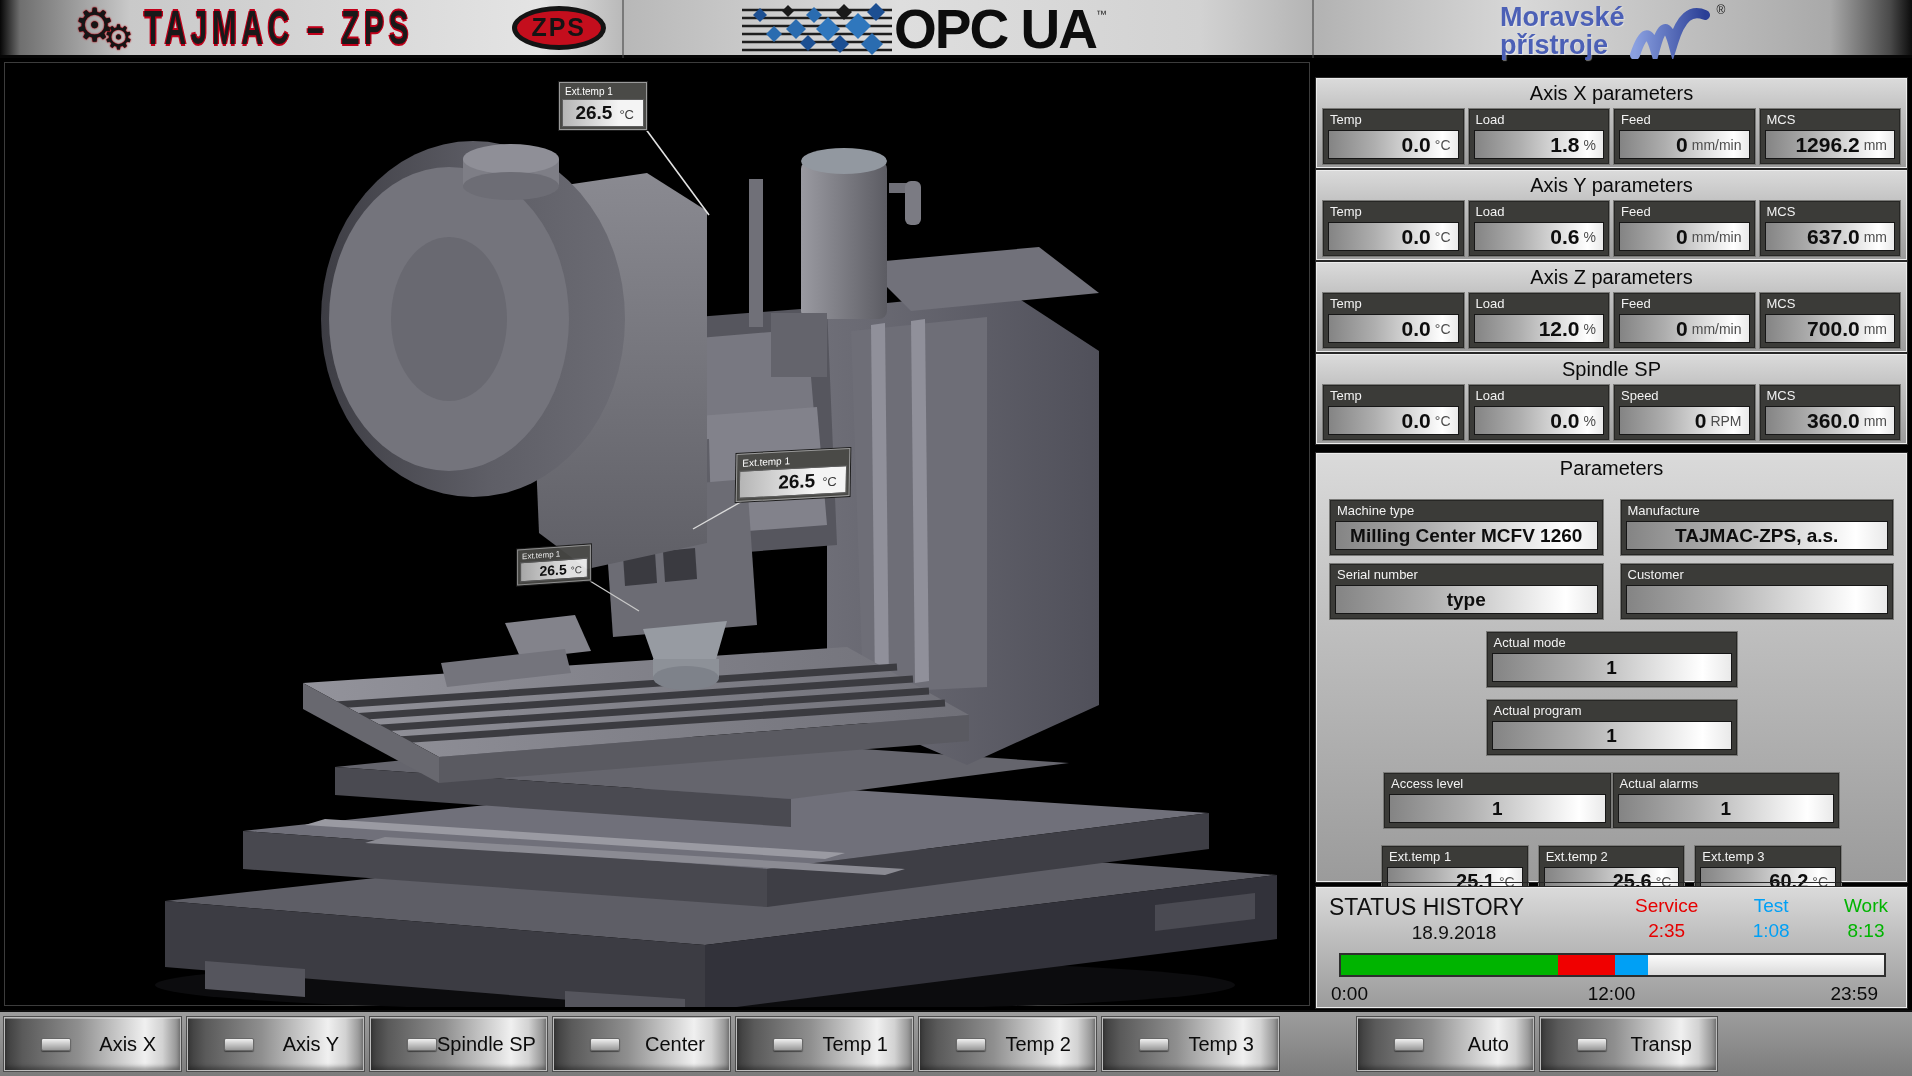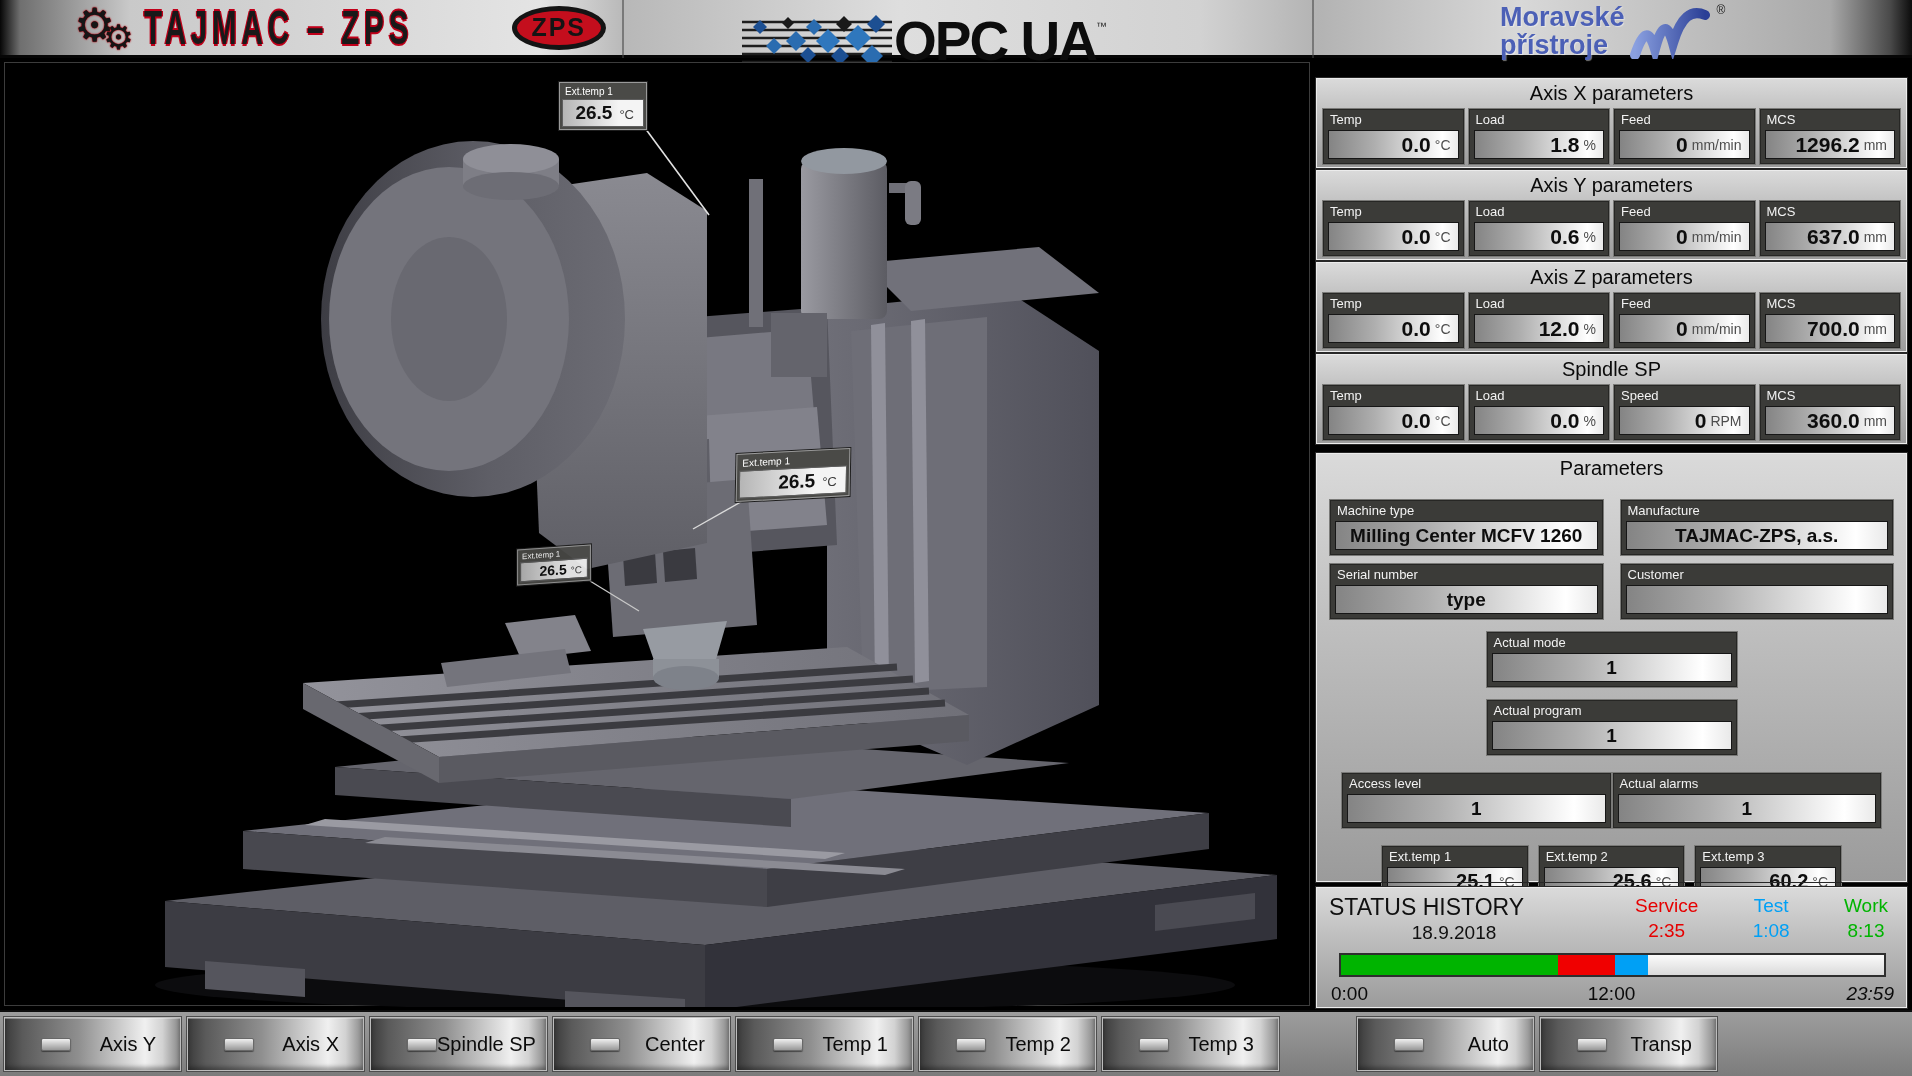--- a/index.html
+++ b/index.html
@@ -17,21 +17,21 @@
   .gear { color:#151515; text-shadow:0 0 1px #b3000f, 0 0 2px #b3000f; line-height:1; }
   .g1 { font-size:46px; margin-top:-6px; }
   .g2 { font-size:34px; margin-top:18px; margin-left:-12px; margin-right:10px; }
   .tajmac-text { display:inline-block; width:352px; font-size:37px; font-weight:700; letter-spacing:6px;
     color:#191919; transform:scale(.8,1.3); transform-origin:left center; white-space:nowrap;
     text-shadow:-1.5px 0 #c1001a, 1.5px 0 #c1001a, 0 -1.5px #c1001a, 0 1.5px #c1001a; }
   .zps-badge { margin-left:16px; width:94px; height:44px; background:#c40e1d; border:5px solid #141414;
     border-radius:50%; display:flex; align-items:center; justify-content:center;
     font-weight:800; font-size:25px; color:#141414; letter-spacing:2px; }
 
-  .logo-opc { position:absolute; left:742px; top:12px; height:58px; display:flex; align-items:center; }
+  .logo-opc { position:absolute; left:742px; top:0; height:58px; display:flex; align-items:center; }
   .opc-diamonds { margin-right:2px; }
   .opc-text { font-size:55px; font-weight:800; color:#0d0d0d; letter-spacing:-2px; }
   .opc-tm { font-size:11px; color:#1a1a1a; align-self:flex-start; margin-top:8px; }
 
   .logo-mp { position:absolute; left:1500px; top:3px; display:flex; align-items:flex-start; }
   .mp-text { font-size:27px; font-weight:700; color:#4c60b6; line-height:1.05;
     text-shadow:1px 1px 1px rgba(255,255,255,.45); }
   .mp-swoosh { margin-left:4px; margin-top:2px; }
   .mp-reg { font-size:12px; color:#222; margin-left:-8px; }
 
@@ -67,41 +67,41 @@
   .ival { background:linear-gradient(90deg,#848484 0%,#aeaeae 35%,#ffffff 88%,#e9e9e9 100%);
     border:1px solid #161616; height:29px; display:flex; align-items:center; justify-content:flex-end; padding:0 7px; }
   .ival.center { justify-content:center; }
   .num { font-size:21px; font-weight:700; color:#0d0d0d; white-space:nowrap; }
   .num.md { font-size:19px; }
   .unit { font-size:14px; color:#4d4d4d; margin-left:4px; }
 
   .params { margin-top:9px; height:429px; }
   .pgrid { display:grid; grid-template-columns:1fr 1fr; gap:7px 16px; padding:16px 12px 0; }
   .cbox { width:252px; margin:11px auto 0; }
-  .arow { display:flex; padding:0 24px; margin-top:16px; }
+  .arow { display:flex; padding:0 66px; margin-top:16px; }
   .arow .dbox { flex:1; }
   .erow { display:flex; gap:9px; margin-top:16px; padding:0 64px; }
   .erow .dbox { flex:1; }
   .erow .num { font-size:20px; }
 
   .status { margin-top:5px; flex:1; padding:6px 12px 0; }
   .srow { display:flex; }
   .stitle { width:250px; }
   .sh { font-size:23px; color:#101010; }
   .sdate { font-size:19px; color:#101010; text-align:center; margin-top:1px; }
   .legend { flex:1; display:flex; justify-content:space-between; padding:1px 6px 0 56px; }
   .litem { text-align:center; font-size:19px; }
   .ltime { margin-top:3px; }
   .sbar { margin:9px 8px 0 10px; height:24px; border:2px solid #2e2e2e;
     background:linear-gradient(180deg,#fbfbfb,#dadada); display:flex; overflow:hidden; }
   .seg { height:100%; }
   .stimes { position:relative; margin-top:6px; font-size:19px; color:#0a0a0a; height:24px; }
   .st-l { position:absolute; left:2px; }
   .st-c { position:absolute; left:50%; transform:translateX(-50%); }
-  .st-r { position:absolute; right:0;font-style:italic; }
+  .st-r { position:absolute; right:16px; }
 
   
   .bbar { position:absolute; left:0; top:1010px; width:1912px; height:66px;
     background:linear-gradient(180deg,#9d9d9d,#7c7c7c); border-top:2px solid #0d0d0d;
     display:flex; align-items:center; padding:0 4px; }
   .hbtn { width:177px; height:54px; margin-right:6px; border:1px solid #bdbdbd; outline:1px solid #4d4d4d;
     background:linear-gradient(90deg,#3c3c3c 0%,#5a5a5a 10%,#8f8f8f 42%,#f0f0f0 80%,#d2d2d2 90%,#878787 100%);
     display:flex; align-items:center; cursor:pointer;
     box-shadow:inset 0 1px 0 rgba(255,255,255,.35), inset 0 -3px 4px rgba(0,0,0,.35); }
   .lamp { width:30px; height:13px; margin-left:36px; flex:none;
@@ -538,28 +538,28 @@
         <span class="st-l">0:00</span>
         <span class="st-c">12:00</span>
         <span class="st-r">23:59</span>
       </div>
     </section>
   </div>
 
   <div class="bbar">
     <button class="hbtn">
       <span class="lamp"></span>
+      <span class="blabel">Axis X</span>
+    </button>
+    <button class="hbtn">
+      <span class="lamp"></span>
       <span class="blabel">Axis Y</span>
     </button>
     <button class="hbtn">
       <span class="lamp"></span>
-      <span class="blabel">Axis X</span>
-    </button>
-    <button class="hbtn">
-      <span class="lamp"></span>
       <span class="blabel">Spindle SP</span>
     </button>
     <button class="hbtn">
       <span class="lamp"></span>
       <span class="blabel">Center</span>
     </button>
     <button class="hbtn">
       <span class="lamp"></span>
       <span class="blabel">Temp 1</span>
     </button>

